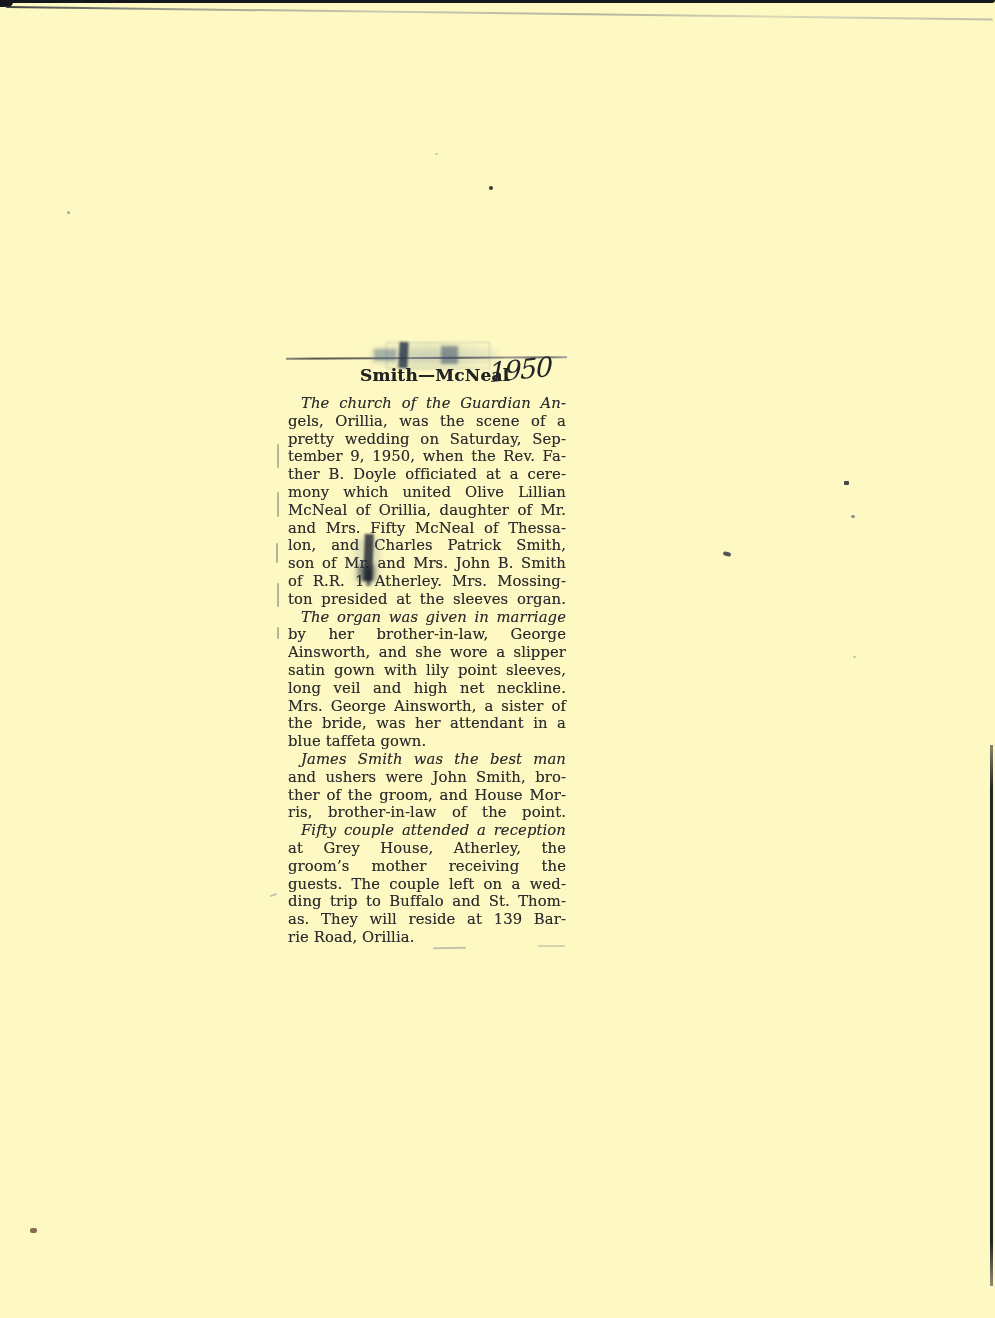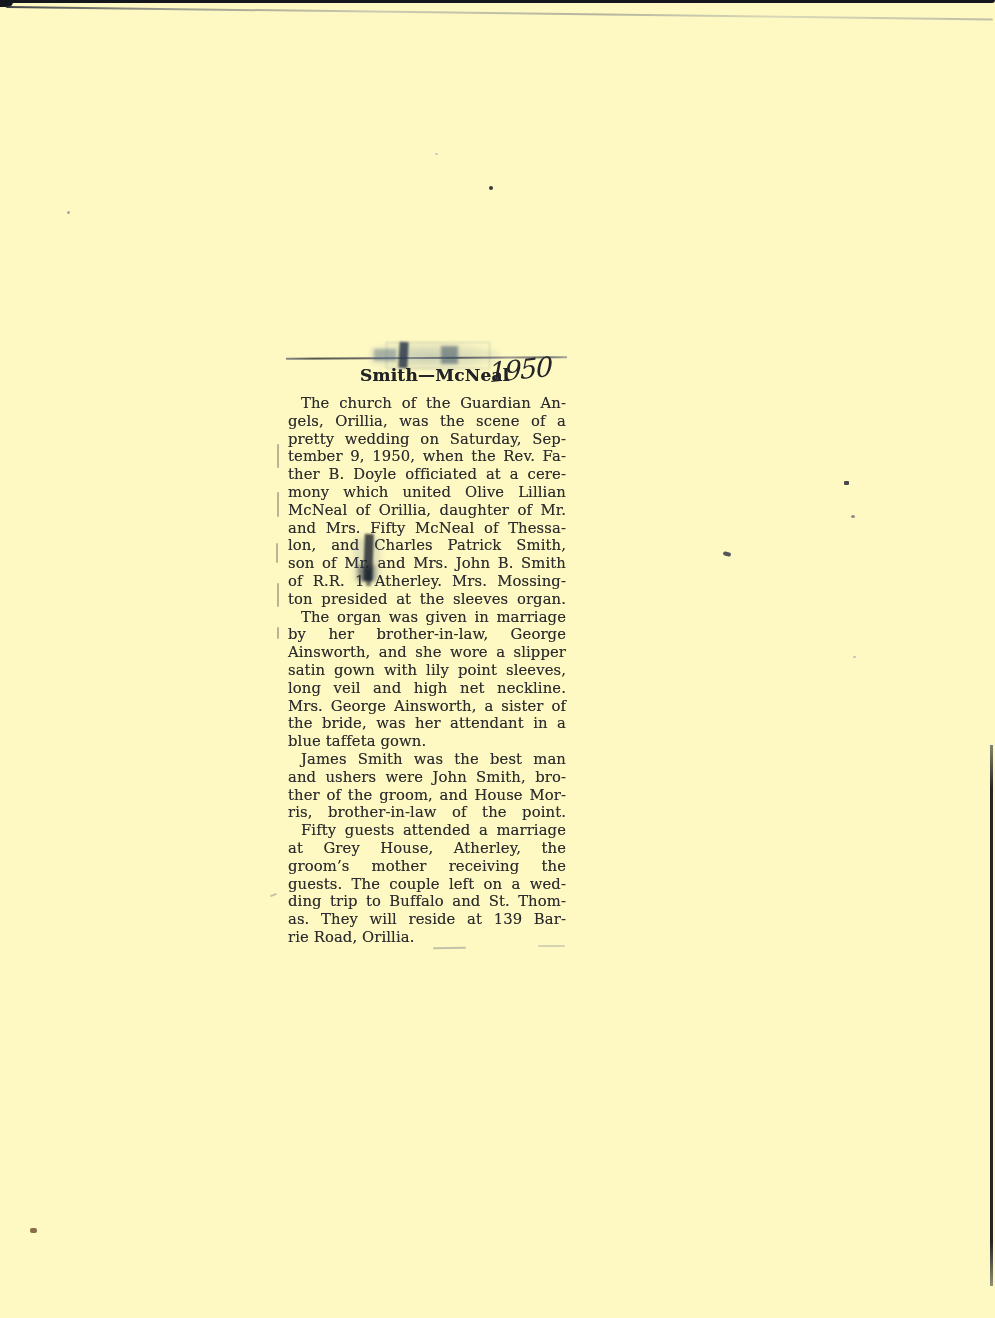--- a/index.html
+++ b/index.html
@@ -36,21 +36,21 @@
     position:absolute;left:201px;top:-2px;font-size:27px;font-style:italic;
     letter-spacing:-1.5px;color:#23252b;transform:rotate(-6deg) skewX(-6deg);
     white-space:nowrap;
   }
   .article{position:absolute;left:0;top:38px;width:278px;}
   .ln{
     width:278px;height:17.8px;line-height:17.8px;font-size:14.8px;
     text-align:justify;text-align-last:justify;white-space:nowrap;
     letter-spacing:.1px;color:#2c2c2e;text-shadow:0 0 .45px rgba(35,35,40,.5);
   }
-  .ln.ind{text-indent:13px;}
+  .ln.ind{text-indent:13px;font-style:italic;}
   .ln.end{text-align:right;text-align-last:left;}
   
   .stamp{position:absolute;left:82px;top:-15px;width:130px;height:30px;}
   .stamp .haze{position:absolute;left:0;top:2px;width:130px;height:26px;background:radial-gradient(ellipse at 45% 50%,rgba(96,122,150,.34),rgba(118,138,160,.14) 62%,transparent 80%);filter:blur(2px);}
   .stamp .m1{position:absolute;left:4px;top:8px;width:22px;height:12px;background:rgba(72,96,126,.38);filter:blur(1.6px);}
   .stamp .bar{position:absolute;left:29px;top:1px;width:9px;height:26px;background:rgba(34,48,68,.8);filter:blur(1px);transform:rotate(3deg);}
   .stamp .m2{position:absolute;left:71px;top:5px;width:17px;height:18px;background:rgba(54,74,100,.52);filter:blur(1.4px);}
   .stamp .frame{position:absolute;left:16px;top:1px;width:102px;height:25px;border:1.5px solid rgba(70,95,125,.25);filter:blur(1px);}
   
   .ink{position:absolute;left:66px;top:178px;width:30px;height:56px;}
@@ -114,21 +114,21 @@
       <div class="ln">Ainsworth, and she wore a slipper</div>
       <div class="ln">satin gown with lily point sleeves,</div>
       <div class="ln">long veil and high net neckline.</div>
       <div class="ln">Mrs. George Ainsworth, a sister of</div>
       <div class="ln">the bride, was her attendant in a</div>
       <div class="ln end">blue taffeta gown.</div>
       <div class="ln ind">James Smith was the best man</div>
       <div class="ln">and ushers were John Smith, bro-</div>
       <div class="ln">ther of the groom, and House Mor-</div>
       <div class="ln">ris, brother-in-law of the point.</div>
-      <div class="ln ind">Fifty guests attended a marriage</div>
+      <div class="ln ind">Fifty couple attended a reception</div>
       <div class="ln">at Grey House, Atherley, the</div>
       <div class="ln">groom’s mother receiving the</div>
       <div class="ln">guests.  The couple left on a wed-</div>
       <div class="ln">ding trip to Buffalo and St. Thom-</div>
       <div class="ln">as.  They will reside at 139 Bar-</div>
       <div class="ln end">rie Road, Orillia.</div>
     </div>
 
     <div class="ink">
       <span class="halo"></span>

